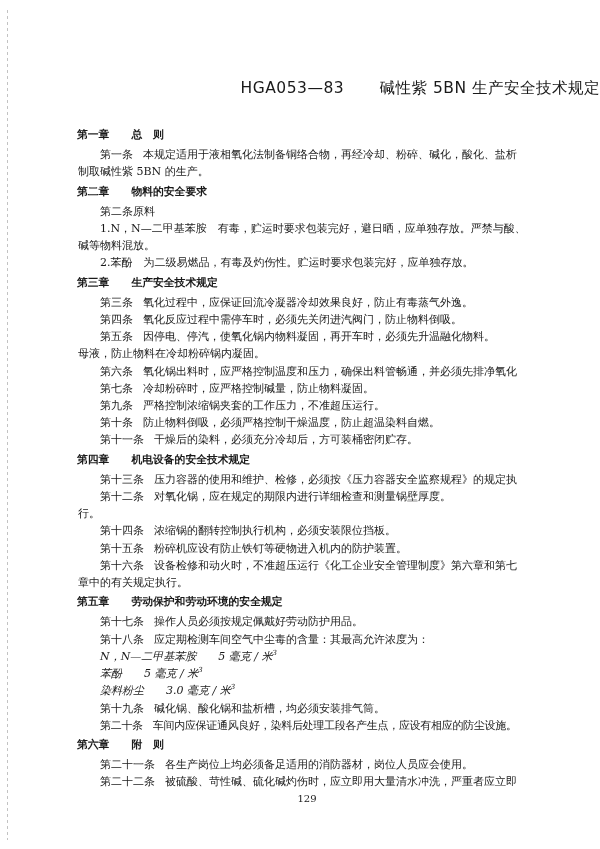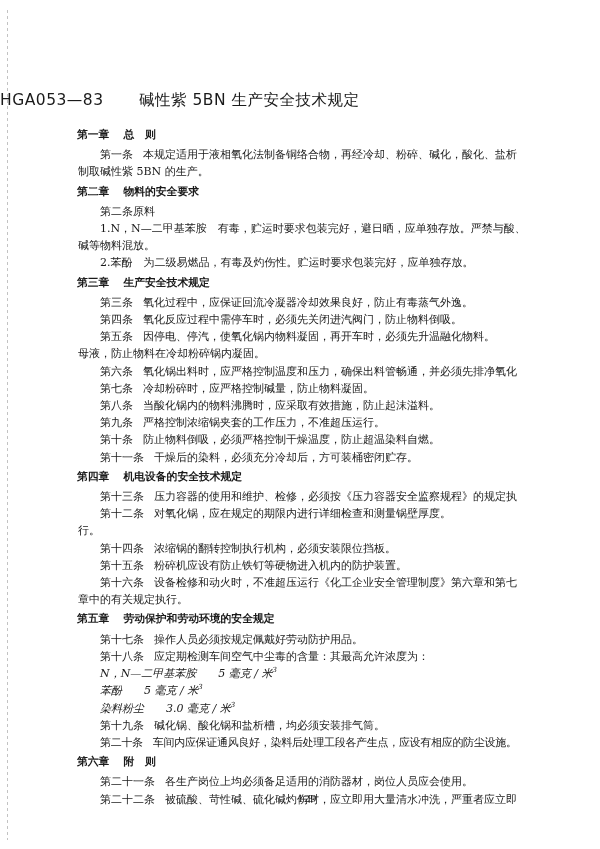--- a/index.html
+++ b/index.html
@@ -2,27 +2,27 @@
 <html><head>
 <meta charset="utf-8">
 <style>
   html, body { margin: 0; padding: 0; }
   body {
     width: 600px; height: 849px; background: #ffffff; position: relative; overflow: hidden;
     font-family: "DejaVu Serif", "Liberation Serif", serif; color: #1a1a1a;
   }
   .scan-edge { position: absolute; left: 7px; top: 10px; width: 1px; height: 830px; background: repeating-linear-gradient(#9a9a9a 0 3px, transparent 3px 6px); opacity: 0.6; }
   .title {
-    position: absolute; top: 90px; left: 0; width: 600px; text-align: left;
+    position: absolute; top: 78px; left: 0; width: 600px; text-align: right;
     font-family: "DejaVu Sans", "Liberation Sans", sans-serif; font-size: 15.5px; letter-spacing: 0.5px;
   }
   .title .code { margin-right: 30px; }
   .content { position: absolute; left: 78px; width: 450px; top: 124px; font-size: 11px; line-height: 17.2px; }
   .ch { font-weight: bold; font-family: "DejaVu Sans", "Liberation Sans", sans-serif; font-size: 10.8px; margin: 2px 0 3px -1px; }
-  .ch .num { margin-right: 14px; }
+  .ch .num { margin-right: 22px; }
   .p { text-indent: 22px; margin: 0; }
   .p .art { margin-right: 10px; }
   .cont { text-indent: 0; }
   .ind { padding-left: 22px; margin: 0; font-style: italic; }
   sup { font-size: 7px; vertical-align: 5px; line-height: 0; }
   .gap { display: inline-block; width: 22px; }
   .pagenum { position: absolute; top: 793px; left: 0; width: 596px; text-align: center; font-size: 10px; margin-left: 9px; }
 </style>
 </head>
 <body>
@@ -46,21 +46,20 @@
   <p class="p cont">碱等物料混放。</p>
   <p class="p">2.苯酚　为二级易燃品，有毒及灼伤性。贮运时要求包装完好，应单独存放。</p>
 
   <div class="ch"><span class="num">第三章</span><span>生产安全技术规定</span></div>
   <p class="p"><span class="art">第三条</span><span>氧化过程中，应保证回流冷凝器冷却效果良好，防止有毒蒸气外逸。</span></p>
   <p class="p"><span class="art">第四条</span><span>氧化反应过程中需停车时，必须先关闭进汽阀门，防止物料倒吸。</span></p>
   <p class="p"><span class="art">第五条</span><span>因停电、停汽，使氧化锅内物料凝固，再开车时，必须先升温融化物料。</span></p>
   <p class="p cont">母液，防止物料在冷却粉碎锅内凝固。</p>
   <p class="p"><span class="art">第六条</span><span>氧化锅出料时，应严格控制温度和压力，确保出料管畅通，并必须先排净氧化</span></p>
   <p class="p"><span class="art">第七条</span><span>冷却粉碎时，应严格控制碱量，防止物料凝固。</span></p>
-  <p class="p"><span class="art">第八条</span><span>当酸化锅内的物料沸腾时，应采取有效措施，防止起沫溢料。</span></p>
   <p class="p"><span class="art">第九条</span><span>严格控制浓缩锅夹套的工作压力，不准超压运行。</span></p>
   <p class="p"><span class="art">第十条</span><span>防止物料倒吸，必须严格控制干燥温度，防止超温染料自燃。</span></p>
   <p class="p"><span class="art">第十一条</span><span>干燥后的染料，必须充分冷却后，方可装桶密闭贮存。</span></p>
 
   <div class="ch"><span class="num">第四章</span><span>机电设备的安全技术规定</span></div>
   <p class="p"><span class="art">第十三条</span><span>压力容器的使用和维护、检修，必须按《压力容器安全监察规程》的规定执</span></p>
   <p class="p"><span class="art">第十二条</span><span>对氧化锅，应在规定的期限内进行详细检查和测量锅壁厚度。</span></p>
   <p class="p cont">行。</p>
   <p class="p"><span class="art">第十四条</span><span>浓缩锅的翻转控制执行机构，必须安装限位挡板。</span></p>
   <p class="p"><span class="art">第十五条</span><span>粉碎机应设有防止铁钉等硬物进入机内的防护装置。</span></p>

